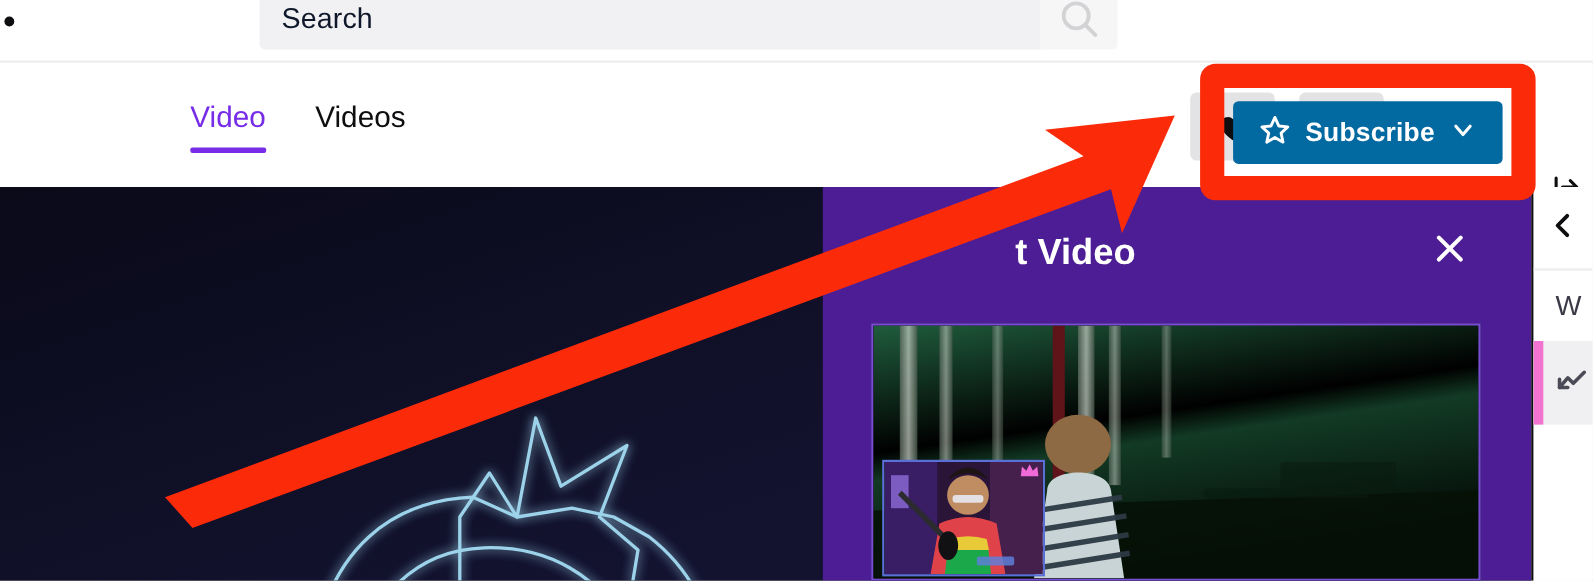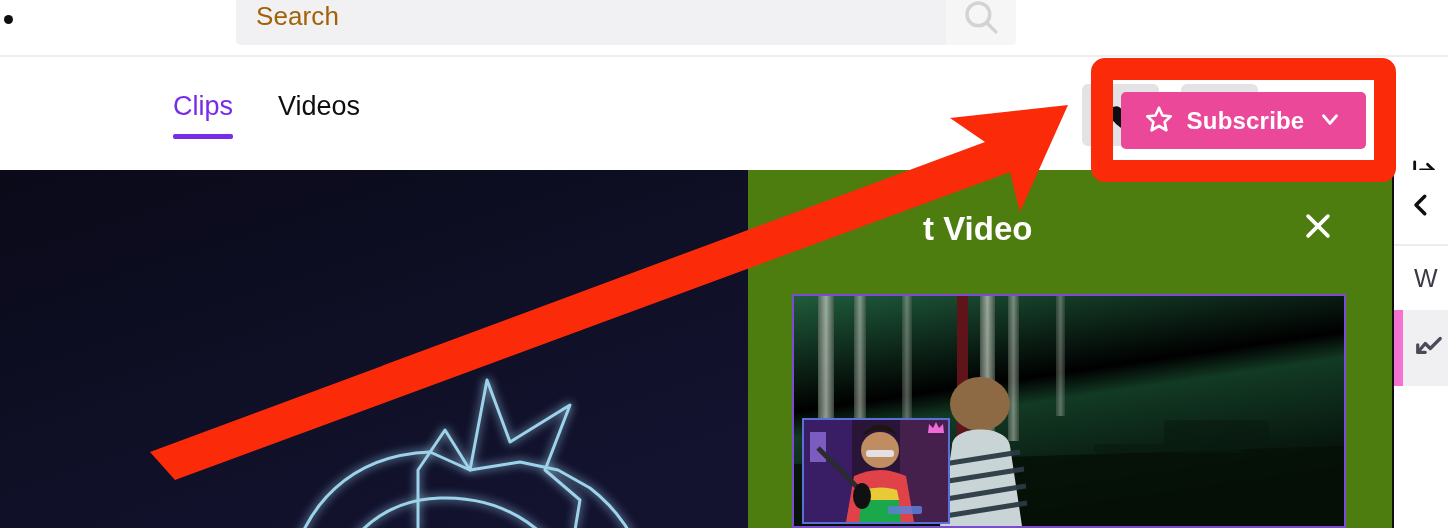--- a/index.html
+++ b/index.html
@@ -28,21 +28,21 @@
     display:flex; align-items:stretch;
   }
   .search-field {
     flex:1 1 auto;
     background:#f1f1f3;
     border-radius:5px 0 0 5px;
     display:flex; align-items:center;
     padding-left:20px;
   }
   .search-placeholder {
-    font-size:26px; color:#a16207; letter-spacing:.1px;
+    font-size:26px; color:#0f172a; letter-spacing:.1px;
   }
   .search-btn {
     width:70px;
     background:#f6f6f7;
     border-radius:0 5px 5px 0;
     display:flex; align-items:center; justify-content:center;
     cursor:pointer;
   }
   .search-btn svg { display:block; }
   .topbar-divider {
@@ -98,21 +98,21 @@
     width:305px; height:124px;
     border:22px solid #fb2b0a;
     border-radius:14px;
     background:transparent;
     pointer-events:none;
     z-index:40;
   }
   .subscribe-btn {
     position:absolute; left:1121px; top:92px;
     width:245px; height:57px;
-    background:#ec4899;
+    background:#0369a1;
     border-radius:5px;
     display:flex; align-items:center; justify-content:center;
     gap:13px;
     cursor:pointer;
     z-index:45;
   }
   .subscribe-label {
     font-size:24px; font-weight:bold; color:#ffffff; letter-spacing:.2px;
   }
 
@@ -125,21 +125,21 @@
   
   .hero {
     position:absolute; left:0; top:170px; width:1392px; height:358px;
     background:#0b0b1b;
     overflow:hidden;
   }
   .hero-art { position:absolute; left:0; top:0; width:748px; height:358px; }
   .modal-panel {
     position:absolute; left:748px; top:0;
     width:644px; height:358px;
-    background:#4d7c0f;
+    background:#4c1d95;
   }
   .modal-title {
     position:absolute; left:175px; top:40px;
     font-size:33px; font-weight:bold; color:#ffffff; white-space:nowrap;
   }
   .modal-close {
     position:absolute; left:548px; top:36px;
     width:44px; height:44px;
     display:flex; align-items:center; justify-content:center;
     cursor:pointer;
@@ -215,21 +215,21 @@
         </span>
       </div>
     </div>
     <div class="topbar-divider"></div>
   </div>
 
   <div class="navbar">
 
     <div class="nav-tabs">
       <div class="nav-tab active">
-        <span>Clips</span>
+        <span>Video</span>
       </div>
       <div class="nav-tab">
         <span>Videos</span>
       </div>
     </div>
 
     <div class="nav-actions">
       <div class="icon-btn">
         <span>
           <svg width="34" height="34" viewBox="0 0 24 24" fill="#0e0e10">

